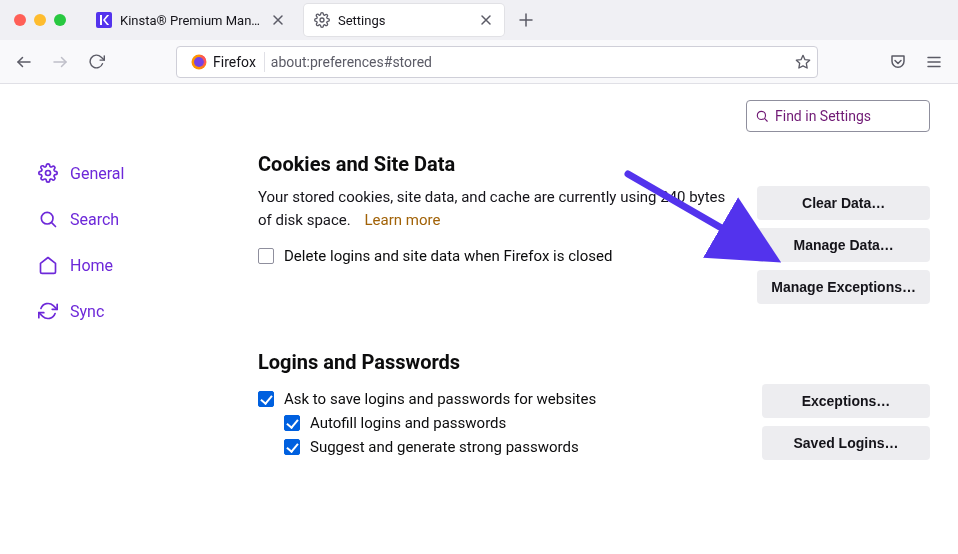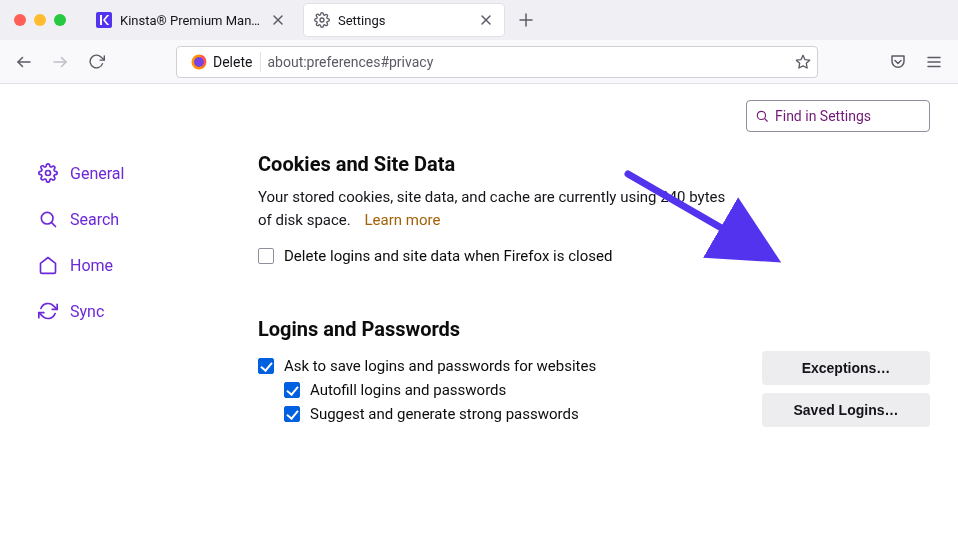--- a/index.html
+++ b/index.html
@@ -240,23 +240,23 @@
 
   <div class="urlbar">
     <div class="identity-box">
       <span class="ff-icon">
         <svg width="16" height="16" viewBox="0 0 16 16">
             <circle cx="8" cy="8" r="7.5" fill="#ff9400"></circle>
             <circle cx="8" cy="8" r="5" fill="#7542e5"></circle>
             <path d="M8 1c3 2 5 4 5 7s-2 6-5 7c4-1 7-4 7-8S12 1 8 1z" fill="#ff4f5e"></path>
           </svg>
       </span>
-      <span>Delete</span>
-    </div>
-    <span class="url-text">about:preferences#privacy</span>
+      <span>Firefox</span>
+    </div>
+    <span class="url-text">about:preferences#stored</span>
     <span class="star">
       <svg width="16" height="16" viewBox="0 0 24 24" fill="none" stroke="currentColor" stroke-width="2" stroke-linejoin="round">
           <polygon points="12 2 15 8.5 22 9.3 17 14 18.2 21 12 17.8 5.8 21 7 14 2 9.3 9 8.5 12 2"></polygon>
         </svg>
     </span>
   </div>
 
   <div class="tbtn">
     <svg width="18" height="18" viewBox="0 0 24 24" fill="none" stroke="currentColor" stroke-width="2" stroke-linecap="round" stroke-linejoin="round">
         <path d="M4 4h16v7a8 8 0 0 1-16 0z"></path>
@@ -342,20 +342,25 @@
     <div class="row">
       <div style="flex:1">
         <div class="desc">
           <span>Your stored cookies, site data, and cache are currently using 240 bytes of disk space.</span>
           <a href="#">Learn more</a>
         </div>
         <div class="checkbox-row">
           <span class="cb"></span>
           <span>Delete logins and site data when Firefox is closed</span>
         </div>
+      </div>
+      <div class="btn-col">
+        <button class="btn">Clear Data…</button>
+        <button class="btn">Manage Data…</button>
+        <button class="btn">Manage Exceptions…</button>
       </div>
     </div>
 
     <div class="logins-block">
       <h2 class="section">Logins and Passwords</h2>
       <div class="logins-row">
         <div class="logins-left">
           <div class="checkbox-row">
             <span class="cb checked"></span>
             <span>Ask to save logins and passwords for websites</span>

